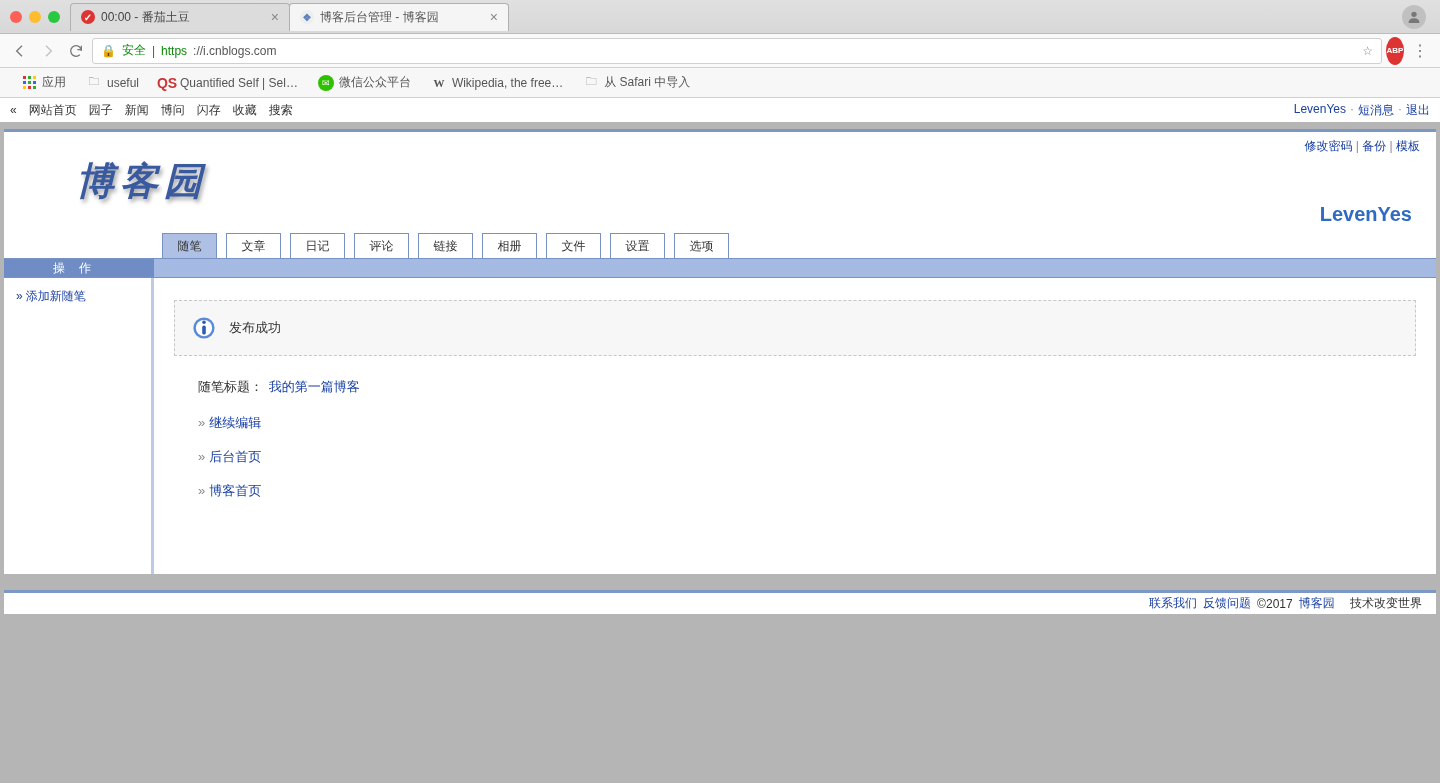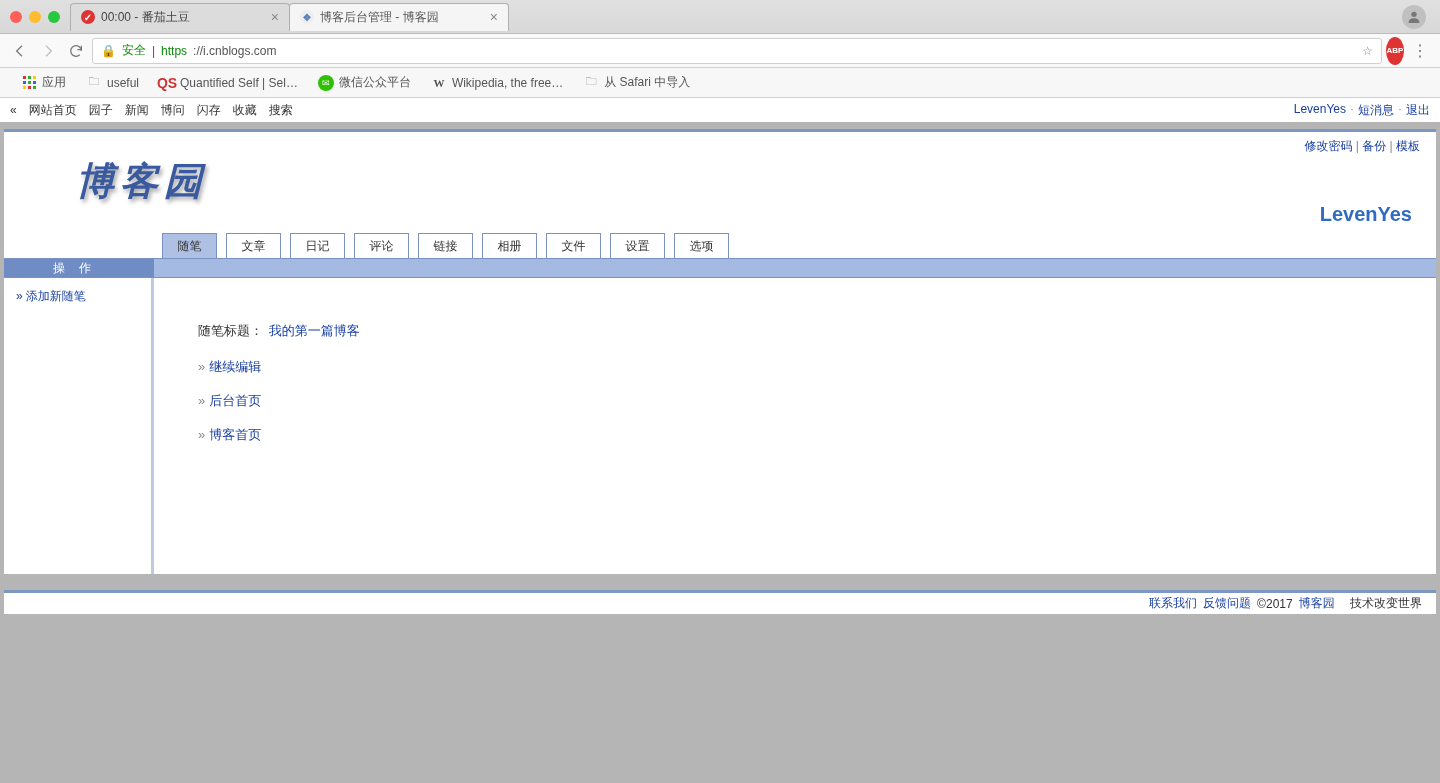--- a/index.html
+++ b/index.html
@@ -224,20 +224,31 @@
     <div class="sidehdr">操作</div>
   </div>
 
   <div class="admin-body">
     <div class="sidebar">
       <div>
         <span class="bul">»</span><a>添加新随笔</a>
       </div>
     </div>
     <div class="content">
+      <div class="msgbox">
+        <span class="info-ic">
+          <svg viewBox="0 0 32 32">
+              <circle cx="16" cy="16" r="13" fill="#5a8bd8"></circle>
+              <circle cx="16" cy="16" r="10" fill="#fff"></circle>
+              <circle cx="16" cy="9" r="2.2" fill="#2a5db0"></circle>
+              <rect x="13.8" y="13" width="4.4" height="11" rx="2" fill="#2a5db0"></rect>
+            </svg>
+        </span>
+        <span style="font-size:13px">发布成功</span>
+      </div>
       <div class="postinfo">
         <span class="label">随笔标题：</span>
         <a>我的第一篇博客</a>
       </div>
       <div class="actlist">
         <div class="actitem"><span class="chev">»</span><a>继续编辑</a></div>
         <div class="actitem"><span class="chev">»</span><a>后台首页</a></div>
         <div class="actitem"><span class="chev">»</span><a>博客首页</a></div>
       </div>
     </div>

